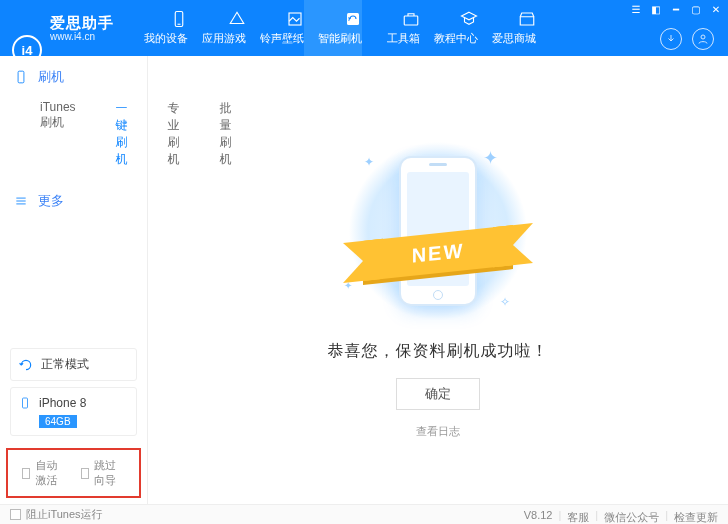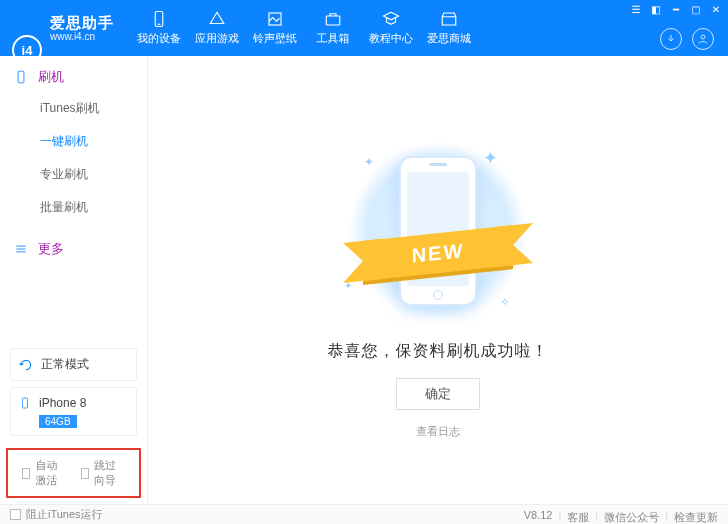--- a/index.html
+++ b/index.html
@@ -6,38 +6,38 @@
   body { font-family: "Microsoft YaHei", Arial, sans-serif; width: 728px; height: 524px; overflow: hidden; background: #fff; color: #333; }
 
   .topbar { background: #0d84ff; height: 56px; display: flex; align-items: stretch; color: #fff; font-size: 11px; position: relative; }
   .logo-area { display: flex; align-items: center; padding: 0 10px 0 12px; gap: 8px; }
   .logo-circle { width: 30px; height: 30px; border: 2px solid #fff; border-radius: 50%; display: flex; align-items: center; justify-content: center; font-weight: bold; font-size: 13px; margin-top: 44px; }
   .logo-text { display: flex; flex-direction: column; line-height: 1.15; }
   .logo-text .cn { font-size: 15px; font-weight: bold; letter-spacing: 1px; }
   .logo-text .url { font-size: 10px; opacity: .9; }
 
   .tabs { display: flex; align-items: stretch; margin-left: 6px; }
-  .tab { width: 58px; display: flex; flex-direction: column; align-items: center; justify-content: center; gap: 3px; cursor: pointer; }
+  .tab { width: 58px; display: flex; flex-direction: column; align-items: flex-end; justify-content: center; gap: 3px; cursor: pointer; }
   .tab.active { background: #2a96ff; }
   .tab .ticon { width: 18px; height: 18px; display: flex; align-items: center; justify-content: center; }
   .tab .ticon svg { width: 18px; height: 18px; fill: none; stroke: #fff; stroke-width: 1.5; }
   .tab .tlabel { font-size: 11px; }
 
   .win-ctrls { position: absolute; top: 3px; right: 6px; display: flex; gap: 8px; }
   .win-ctrls span { width: 12px; height: 12px; display: inline-flex; align-items: center; justify-content: center; font-size: 10px; cursor: pointer; color: #fff; }
   .circle-btns { position: absolute; right: 14px; bottom: 6px; display: flex; gap: 10px; }
   .circle-btn { width: 22px; height: 22px; border: 1.5px solid #cfe6ff; border-radius: 50%; display: flex; align-items: center; justify-content: center; cursor: pointer; }
   .circle-btn svg { width: 12px; height: 12px; stroke: #cfe6ff; fill: none; stroke-width: 2; }
 
   .main { display: flex; height: 448px; }
 
   .sidebar { width: 148px; border-right: 1px solid #eee; display: flex; flex-direction: column; font-size: 12px; }
-  .sb-section-title { display: flex; align-items: center; gap: 10px; padding: 12px 12px 6px 14px; color: #a21caf; font-size: 13px; }
+  .sb-section-title { display: flex; align-items: center; gap: 10px; padding: 12px 12px 6px 14px; color: #3b82f6; font-size: 13px; }
   .sb-section-title svg { width: 14px; height: 14px; stroke: #0d84ff; fill: none; stroke-width: 1.5; }
-  .sb-items { display: flex; flex-direction: column; padding-bottom: 4px; }
+  .sb-items { display: flex; padding-bottom: 4px; }
   .sb-item { padding: 8px 0 8px 40px; color: #666; cursor: pointer; font-size: 12px; }
   .sb-item.active { color: #0d84ff; }
   .sidebar .spacer { flex: 1; }
 
   .sb-status { margin: 6px 10px; border: 1px solid #eee; border-radius: 3px; padding: 7px 8px; display: flex; align-items: center; gap: 8px; font-size: 12px; color: #444; }
   .sb-status svg { width: 14px; height: 14px; stroke: #0d84ff; fill: none; stroke-width: 2; }
   .sb-device { margin: 0 10px 6px; border: 1px solid #eee; border-radius: 3px; padding: 7px 8px; font-size: 12px; color: #444; }
   .sb-device .row1 { display: flex; align-items: center; gap: 8px; }
   .sb-device svg { width: 12px; height: 16px; stroke: #0d84ff; fill: none; stroke-width: 1.5; }
   .capacity-badge { display: inline-block; margin-top: 4px; margin-left: 20px; background: #2a96ff; color: #fff; font-size: 10px; padding: 1px 6px; border-radius: 0; }
@@ -100,20 +100,30 @@
       <span class="tlabel">应用游戏</span>
     </div>
     <div class="tab">
       <span class="ticon">
           <svg viewBox="0 0 24 24">
             <rect x="4" y="4" width="16" height="16"></rect>
             <path d="M4 15 L9 10 L14 15 L18 11"></path>
           </svg>
         </span>
       <span class="tlabel">铃声壁纸</span>
+    </div>
+    <div class="tab active">
+      <span class="ticon">
+          <svg viewBox="0 0 24 24">
+            <rect x="4" y="4" width="16" height="16" rx="2" fill="#fff" stroke="none"></rect>
+            <path d="M8 12 A4 4 0 1 1 16 12" stroke="#0d84ff"></path>
+            <path d="M8 12 L6 10 M8 12 L6 14" stroke="#0d84ff"></path>
+          </svg>
+        </span>
+      <span class="tlabel">智能刷机</span>
     </div>
     <div class="tab">
       <span class="ticon">
           <svg viewBox="0 0 24 24">
             <rect x="3" y="8" width="18" height="12" rx="1"></rect>
             <path d="M8 8 V5 H16 V8"></path>
           </svg>
         </span>
       <span class="tlabel">工具箱</span>
     </div>

